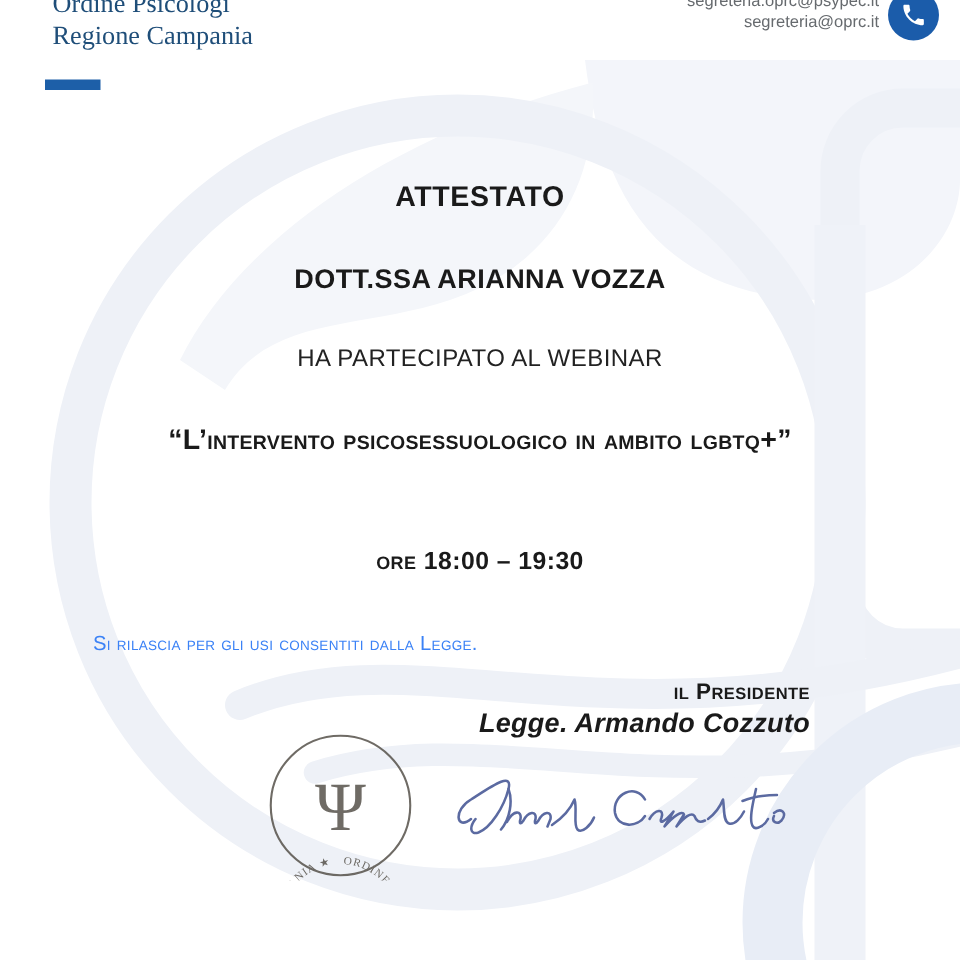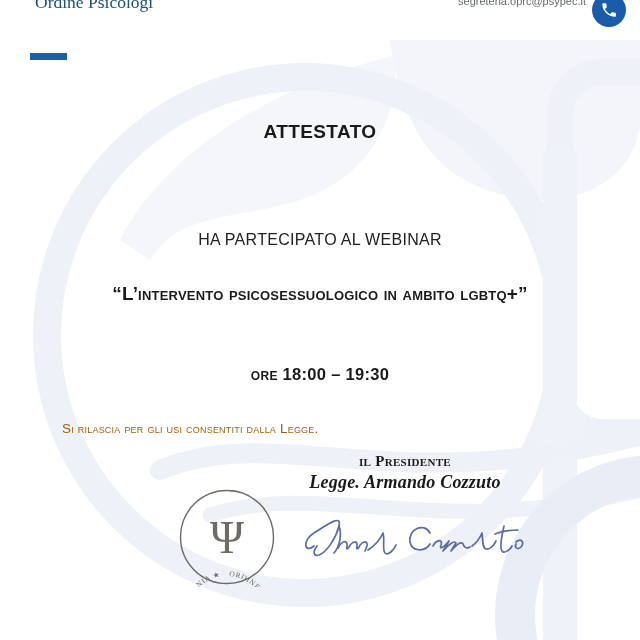--- a/index.html
+++ b/index.html
@@ -27,23 +27,23 @@
   
   .line{position:absolute;left:0;right:0;text-align:center;z-index:2;white-space:nowrap;}
   .t-attestato{top:121px;font-size:19px;font-weight:bold;letter-spacing:.4px;}
   .t-recipient{top:176px;font-size:18px;font-weight:bold;letter-spacing:.3px;}
   .t-partecipato{top:231px;font-size:16px;font-weight:400;letter-spacing:.3px;color:#222;}
   .t-webinar{top:283px;font-size:19px;font-weight:bold;font-variant:small-caps;letter-spacing:.2px;}
   .t-date{top:340px;font-size:16.5px;font-weight:bold;font-variant:small-caps;letter-spacing:.3px;}
   .t-time{top:365px;font-size:16.5px;font-weight:bold;font-variant:small-caps;letter-spacing:.3px;}
   .t-legal{
     position:absolute;left:62px;top:421px;z-index:2;font-size:13.5px;
-    font-variant:small-caps;letter-spacing:.2px;color:#a16207;white-space:nowrap;
+    font-variant:small-caps;letter-spacing:.2px;color:#3b82f6;white-space:nowrap;
   }
-  .president-block{position:absolute;left:270px;top:453px;width:270px;text-align:center;z-index:2;font-family:Liberation Serif, serif;}
+  .president-block{position:absolute;left:270px;top:453px;width:270px;text-align:right;z-index:2;}
   .t-role{font-size:15px;font-weight:bold;font-variant:small-caps;letter-spacing:.3px;}
   .t-signatory{margin-top:2px;font-size:18px;font-weight:bold;font-style:italic;letter-spacing:.2px;}
   
   .stamp{position:absolute;left:177px;top:487px;width:100px;height:100px;z-index:2;opacity:.85;}
   .signature{position:absolute;left:302px;top:506px;width:235px;height:68px;z-index:3;}
 </style>
 </head>
 <body>
 
 <div id="page">
@@ -54,34 +54,37 @@
     <circle cx="305" cy="335" r="258" fill="none" stroke="#eef1f7" stroke-width="28"></circle>
     <rect x="560" y="72" width="190" height="360" rx="42" fill="none" stroke="#eef1f7" stroke-width="26"></rect>
     <rect x="543" y="150" width="34" height="490" fill="#eff2f8"></rect>
     <path d="M160,470 C280,420 400,505 660,430" fill="none" stroke="#eef1f7" stroke-width="20" stroke-linecap="round"></path>
     <path d="M210,515 C330,478 440,545 660,485" fill="none" stroke="#eef1f7" stroke-width="15" stroke-linecap="round"></path>
     <circle cx="655" cy="615" r="140" fill="none" stroke="#e8edf6" stroke-width="40"></circle>
   </svg>
 
   <div class="org-name">
     <div>Ordine Psicologi</div>
+    <div>Regione Campania</div>
   </div>
   <div class="header-bar"></div>
 
   <div class="contact">
     <div>segreteria.oprc@psypec.it</div>
+    <div>segreteria@oprc.it</div>
   </div>
 
   <div class="phone-badge">
     <svg width="18" height="18" viewBox="0 0 24 24" aria-hidden="true">
       <path fill="#ffffff" d="M6.6 10.8c1.5 2.9 3.8 5.2 6.7 6.7l2.2-2.2c.3-.3.7-.4 1-.3 1.2.4 2.4.6 3.7.6.6 0 1 .4 1 1V20c0 .6-.4 1-1 1C10.9 21 3 13.1 3 3.9c0-.6.4-1 1-1h3.5c.6 0 1 .4 1 1 0 1.3.2 2.5.6 3.7.1.3 0 .7-.3 1l-2.2 2.2z"></path>
     </svg>
   </div>
 
   <div class="line t-attestato">ATTESTATO</div>
+  <div class="line t-recipient">DOTT.SSA ARIANNA VOZZA</div>
   <div class="line t-partecipato">HA PARTECIPATO AL WEBINAR</div>
   <div class="line t-webinar">“L’intervento psicosessuologico in ambito lgbtq+”</div>
   <div class="line t-time">ore 18:00 – 19:30</div>
   <div class="t-legal">Si rilascia per gli usi consentiti dalla Legge.</div>
 
   <div class="president-block">
     <div class="t-role">il Presidente</div>
     <div class="t-signatory">Legge. Armando Cozzuto</div>
   </div>
 

